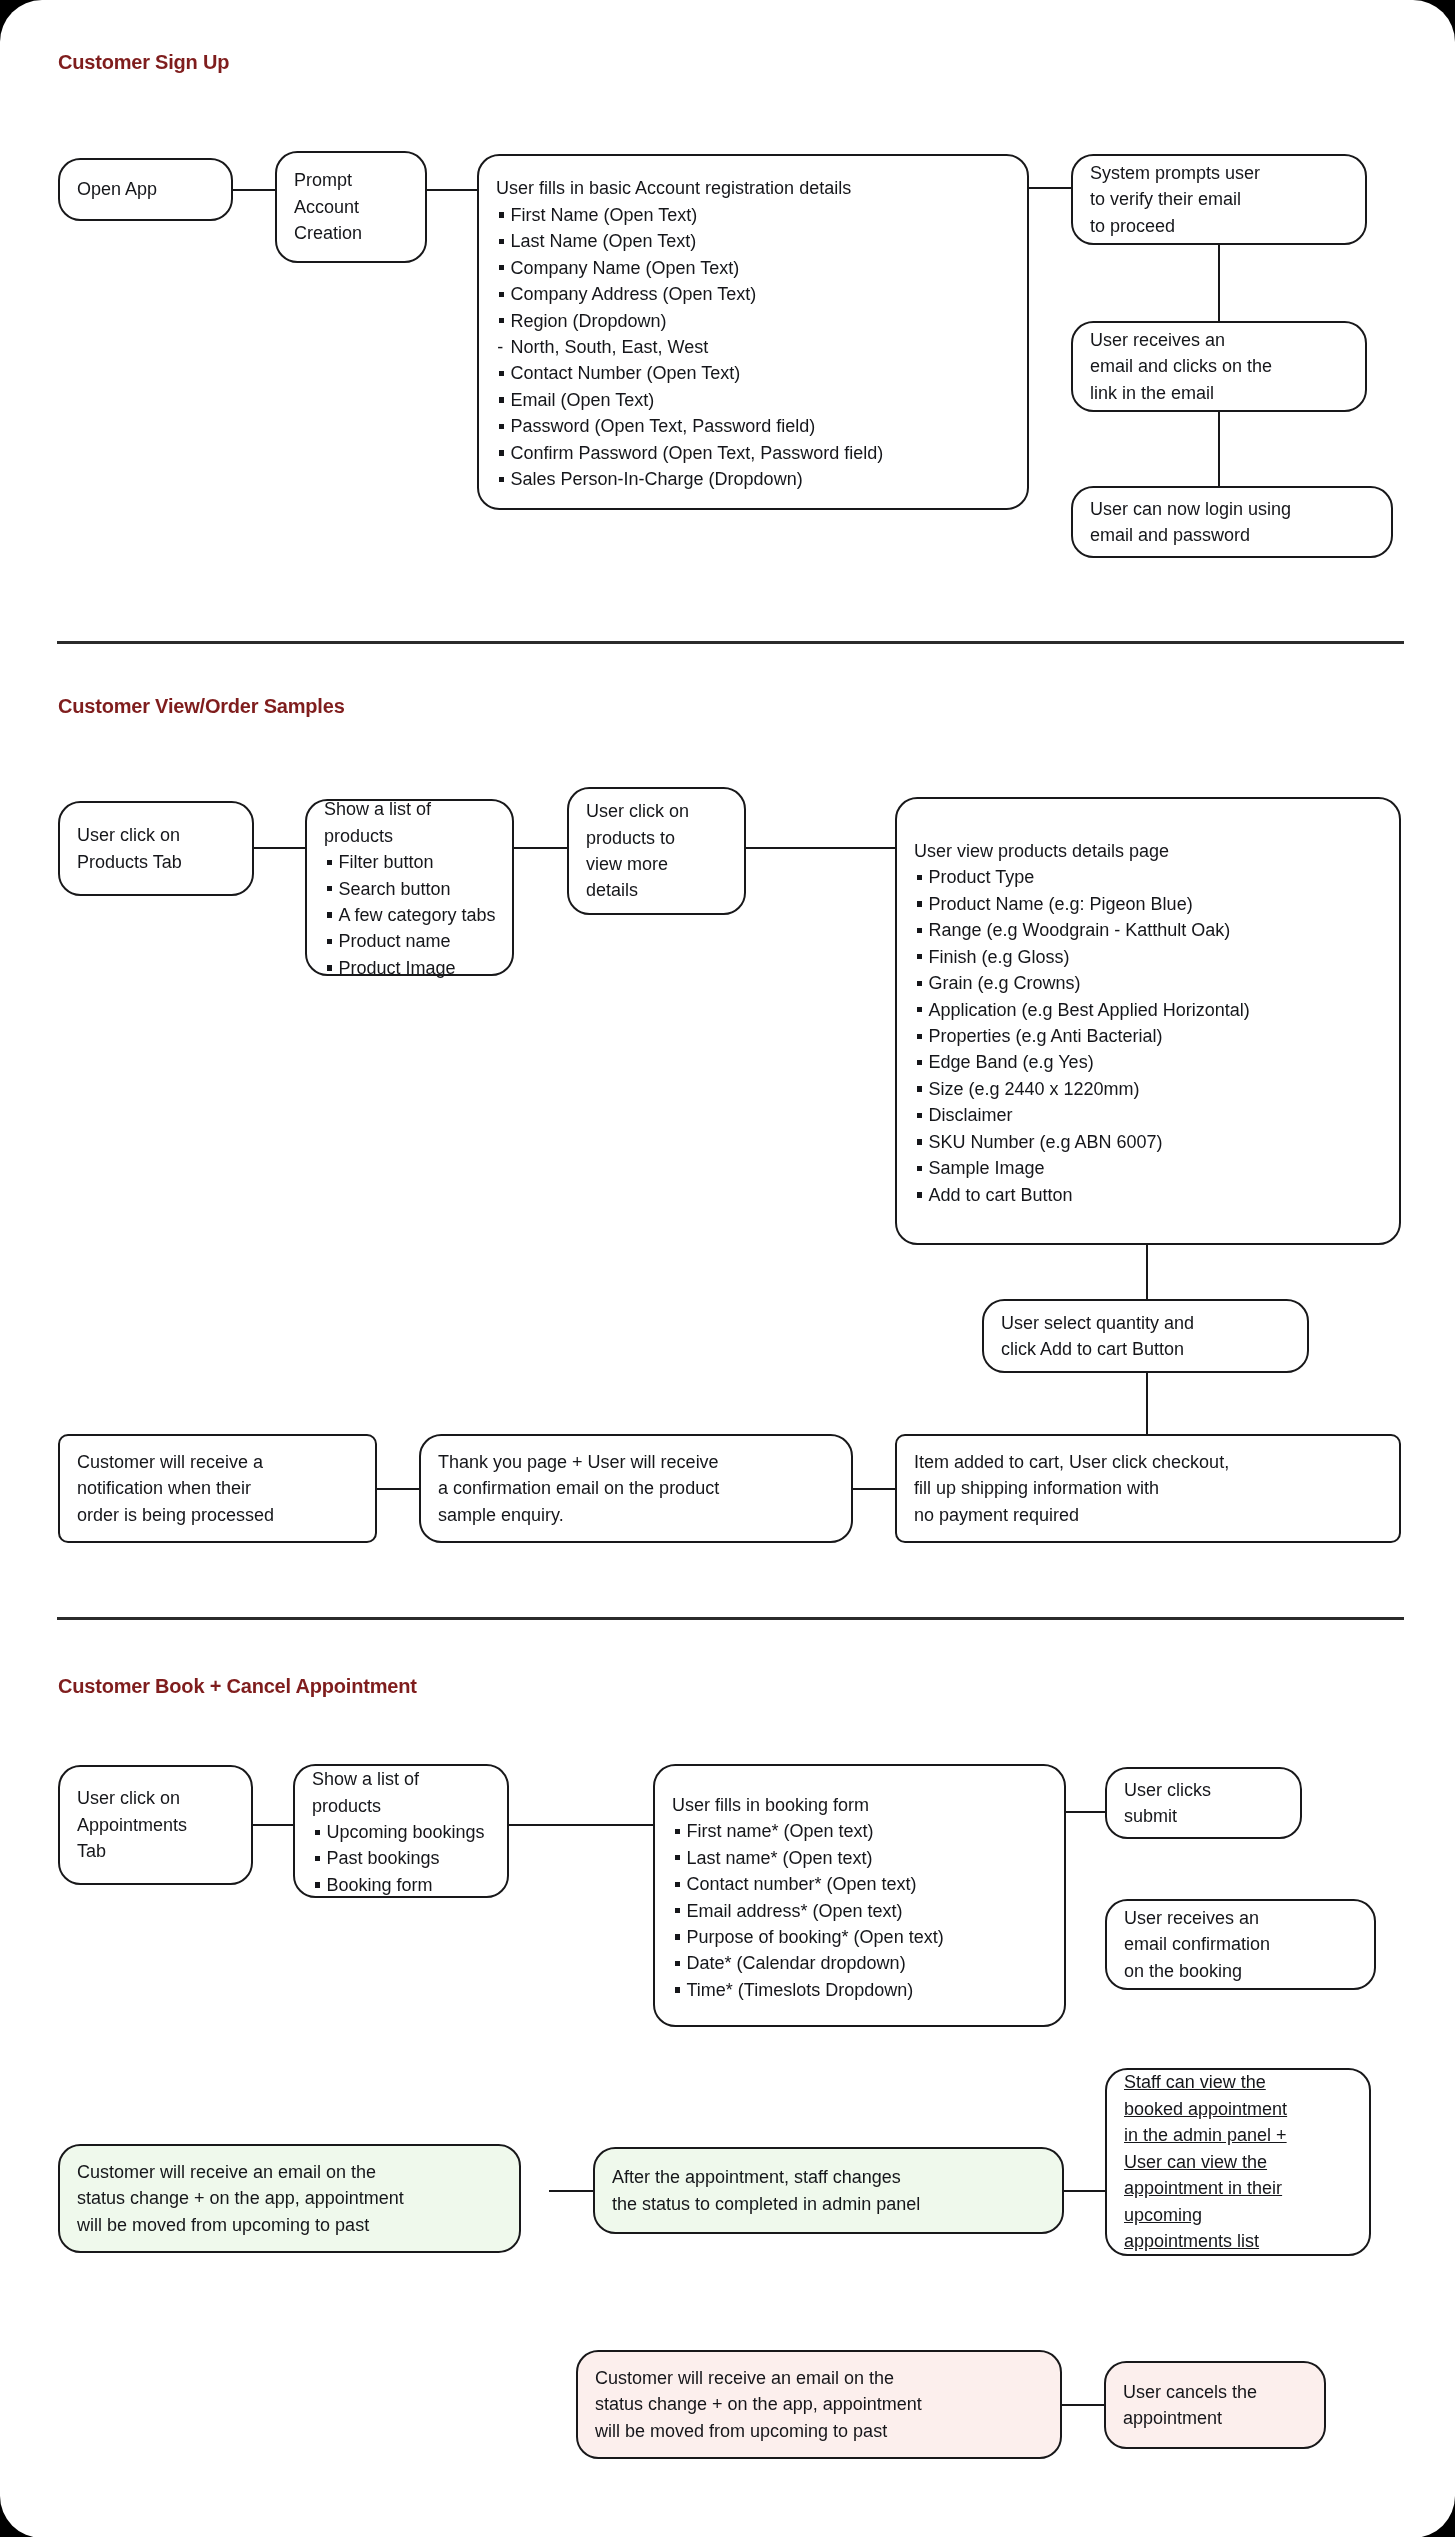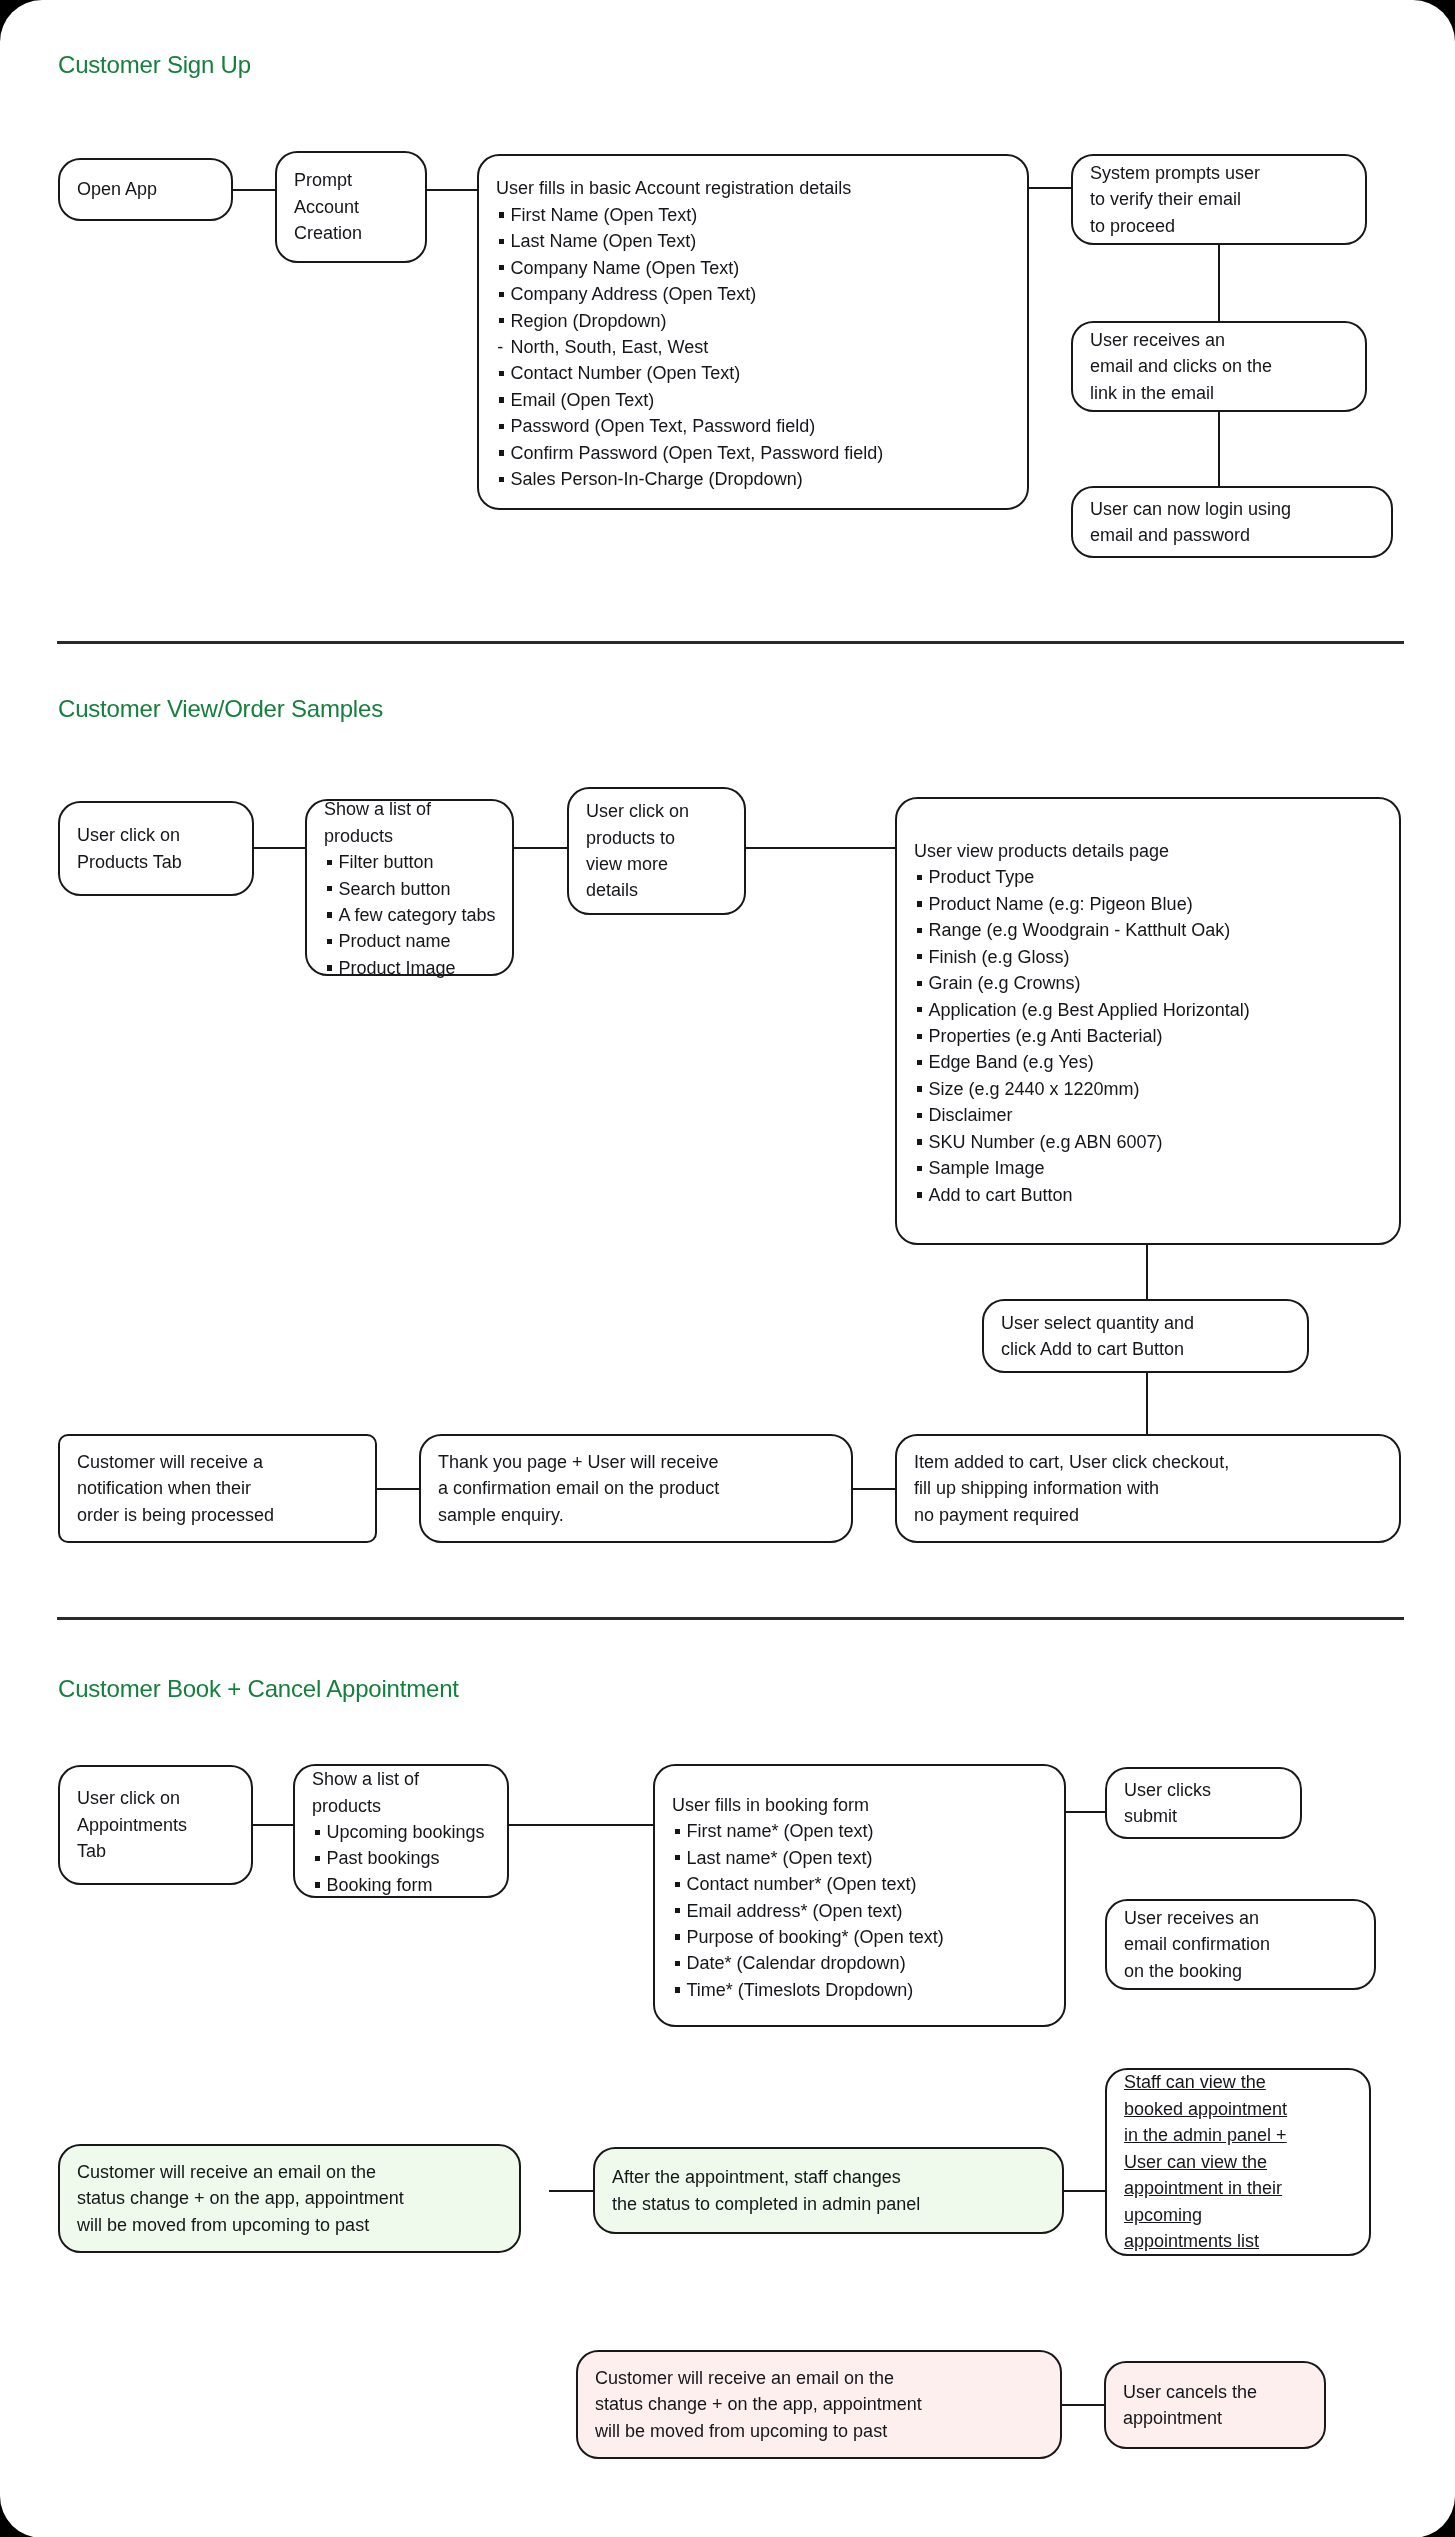--- a/index.html
+++ b/index.html
@@ -6,24 +6,24 @@
   body{font-family:"Liberation Sans",sans-serif;}
   #canvas{
     position:relative;
     width:1455px;height:2538px;
     background:#fff;
     border-radius:42px;
     overflow:hidden;
   }
   .section-title{
     position:absolute;
-    font-weight:normal;
-    font-size:24px;
+    font-weight:bold;
+    font-size:20px;
     letter-spacing:-0.2px;
-    color:#15803d;
+    color:#7f1d1d;
     white-space:nowrap;
   }
   .divider{
     position:absolute;
     height:2.6px;
     background:#2b2b2b;
   }
   .node{
     position:absolute;
     box-sizing:border-box;
@@ -188,21 +188,21 @@
 
   <div class="conn v" style="left:1146px;top:1243px;height:57px;"></div>
 
   <div class="node" style="left:982px;top:1299px;width:327px;height:74px;">
     <div class="title">User select quantity and
 click Add to cart Button</div>
   </div>
 
   <div class="conn v" style="left:1146px;top:1371px;height:64px;"></div>
 
-  <div class="node" style="left:895px;top:1434px;width:506px;height:109px;">
+  <div class="node" style="left:895px;top:1434px;width:506px;height:109px;border-radius:10px;">
     <div class="title">Item added to cart, User click checkout,
 fill up shipping information with
 no payment required</div>
   </div>
 
   <div class="conn h" style="left:852px;top:1488px;width:45px;"></div>
 
   <div class="node" style="left:419px;top:1434px;width:434px;height:109px;">
     <div class="title">Thank you page + User will receive
 a confirmation email on the product

